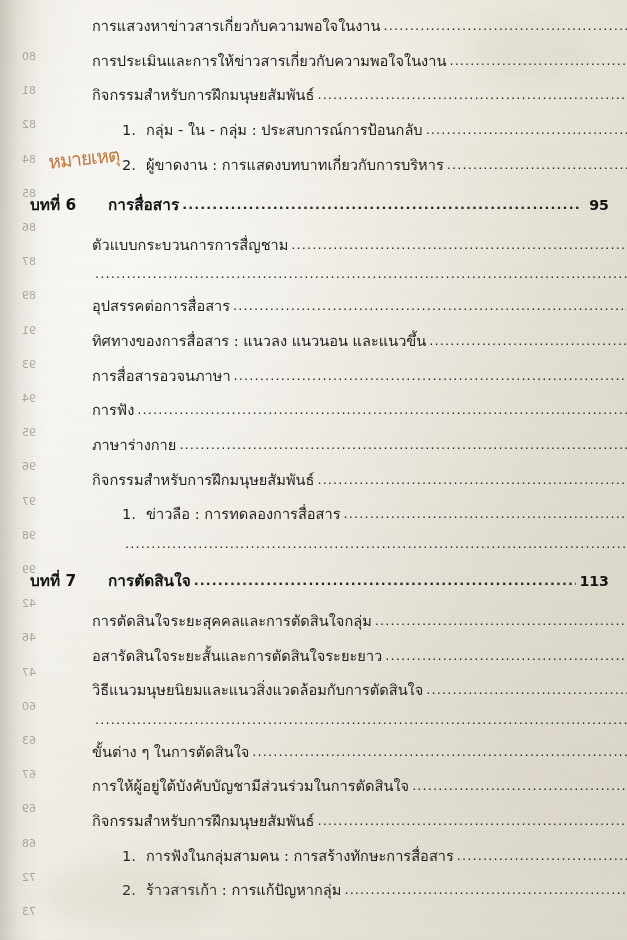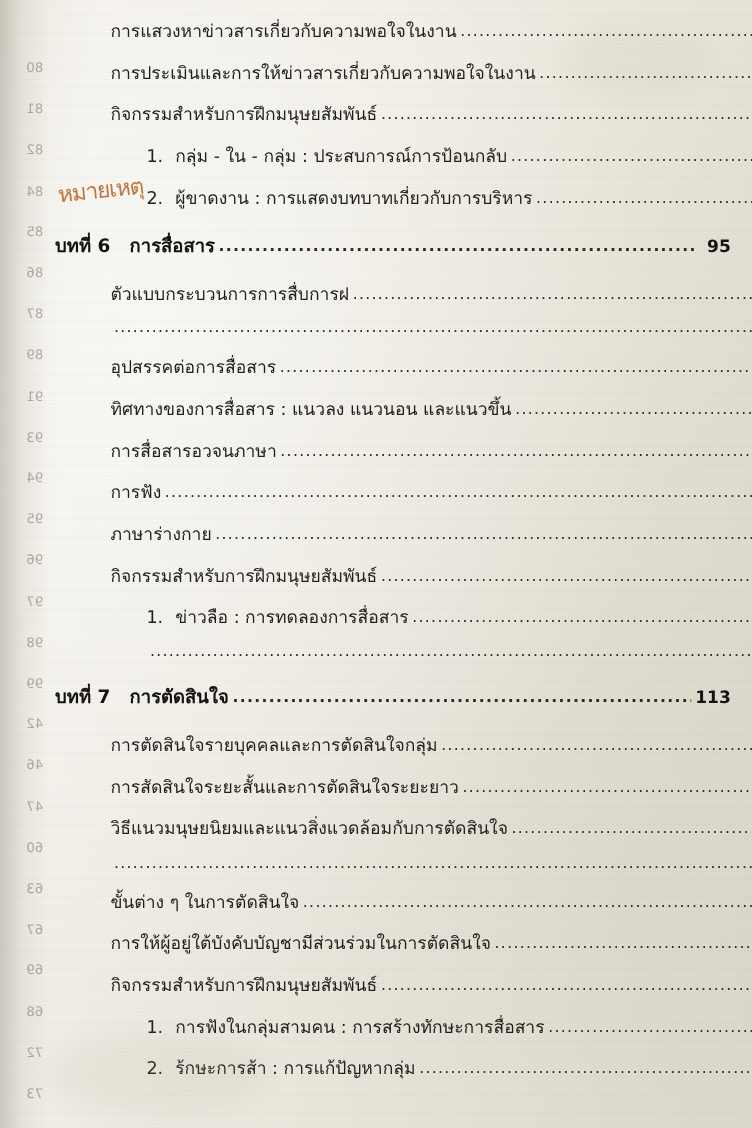--- a/index.html
+++ b/index.html
@@ -101,21 +101,20 @@
 
   .chapter {
     font-weight: bold;
     font-size: 15.4px;
     color: #141312;
     margin-top: 16px;
     margin-bottom: 16px;
   }
   .chapter .chap-no {
     flex: 0 0 78px;
-    text-align: center;
   }
   .chapter .lbl {
     font-weight: bold;
   }
   .chapter .pg {
     font-weight: bold;
   }
   .num-marker {
     display: inline-block;
     width: 24px;
@@ -198,21 +197,21 @@
         <span class="lbl"><span class="num-marker">2.</span><span>ผู้ขาดงาน : การแสดงบทบาทเกี่ยวกับการบริหาร</span></span>
         <span class="dots">................................................................................................................................................................</span>
       </div>
       <div class="row chapter lvl-chapter">
         <span class="chap-no">บทที่ 6</span>
         <span class="lbl"><span>การสื่อสาร</span></span>
         <span class="dots">................................................................................................................................................................</span>
         <span class="pg">95</span>
       </div>
       <div class="row lvl-1">
-        <span class="lbl"><span>ตัวแบบกระบวนการการสื่บการฝ</span></span>
+        <span class="lbl"><span>ตัวแบบกระบวนการการสื่ญชาม</span></span>
         <span class="dots">................................................................................................................................................................</span>
       </div>
       <div class="row lvl-1">
         <span class="dots">................................................................................................................................................................</span>
       </div>
       <div class="row lvl-1">
         <span class="lbl"><span>อุปสรรคต่อการสื่อสาร</span></span>
         <span class="dots">................................................................................................................................................................</span>
       </div>
       <div class="row lvl-1">
@@ -242,25 +241,25 @@
       <div class="row lvl-2">
         <span class="dots">................................................................................................................................................................</span>
       </div>
       <div class="row chapter lvl-chapter">
         <span class="chap-no">บทที่ 7</span>
         <span class="lbl"><span>การตัดสินใจ</span></span>
         <span class="dots">................................................................................................................................................................</span>
         <span class="pg">113</span>
       </div>
       <div class="row lvl-1">
-        <span class="lbl"><span>การตัดสินใจรายบุคคลและการตัดสินใจกลุ่ม</span></span>
-        <span class="dots">................................................................................................................................................................</span>
-      </div>
-      <div class="row lvl-1">
-        <span class="lbl"><span>การสัดสินใจระยะสั้นและการตัดสินใจระยะยาว</span></span>
+        <span class="lbl"><span>การตัดสินใจระยะสุคคลและการตัดสินใจกลุ่ม</span></span>
+        <span class="dots">................................................................................................................................................................</span>
+      </div>
+      <div class="row lvl-1">
+        <span class="lbl"><span>อสารัดสินใจระยะสั้นและการตัดสินใจระยะยาว</span></span>
         <span class="dots">................................................................................................................................................................</span>
       </div>
       <div class="row lvl-1">
         <span class="lbl"><span>วิธีแนวมนุษยนิยมและแนวสิ่งแวดล้อมกับการตัดสินใจ</span></span>
         <span class="dots">................................................................................................................................................................</span>
       </div>
       <div class="row lvl-1">
         <span class="dots">................................................................................................................................................................</span>
       </div>
       <div class="row lvl-1">
@@ -273,21 +272,21 @@
       </div>
       <div class="row lvl-1">
         <span class="lbl"><span>กิจกรรมสำหรับการฝึกมนุษยสัมพันธ์</span></span>
         <span class="dots">................................................................................................................................................................</span>
       </div>
       <div class="row lvl-2">
         <span class="lbl"><span class="num-marker">1.</span><span>การฟังในกลุ่มสามคน : การสร้างทักษะการสื่อสาร</span></span>
         <span class="dots">................................................................................................................................................................</span>
       </div>
       <div class="row lvl-2">
-        <span class="lbl"><span class="num-marker">2.</span><span>ร้กษะการส้า : การแก้ปัญหากลุ่ม</span></span>
+        <span class="lbl"><span class="num-marker">2.</span><span>ร้าวสารเก้า : การแก้ปัญหากลุ่ม</span></span>
         <span class="dots">................................................................................................................................................................</span>
       </div>
     </div>
 </div>
 
 <div class="handwriting">หมายเหตุ</div>
 
 <div class="smudge" style="left:470px;top:20px;width:120px;height:60px;background:rgba(180,172,150,0.10);filter:blur(9px);"></div>
 <div class="smudge" style="left:40px;top:860px;width:180px;height:70px;background:rgba(170,163,143,0.12);filter:blur(11px);"></div>
 

